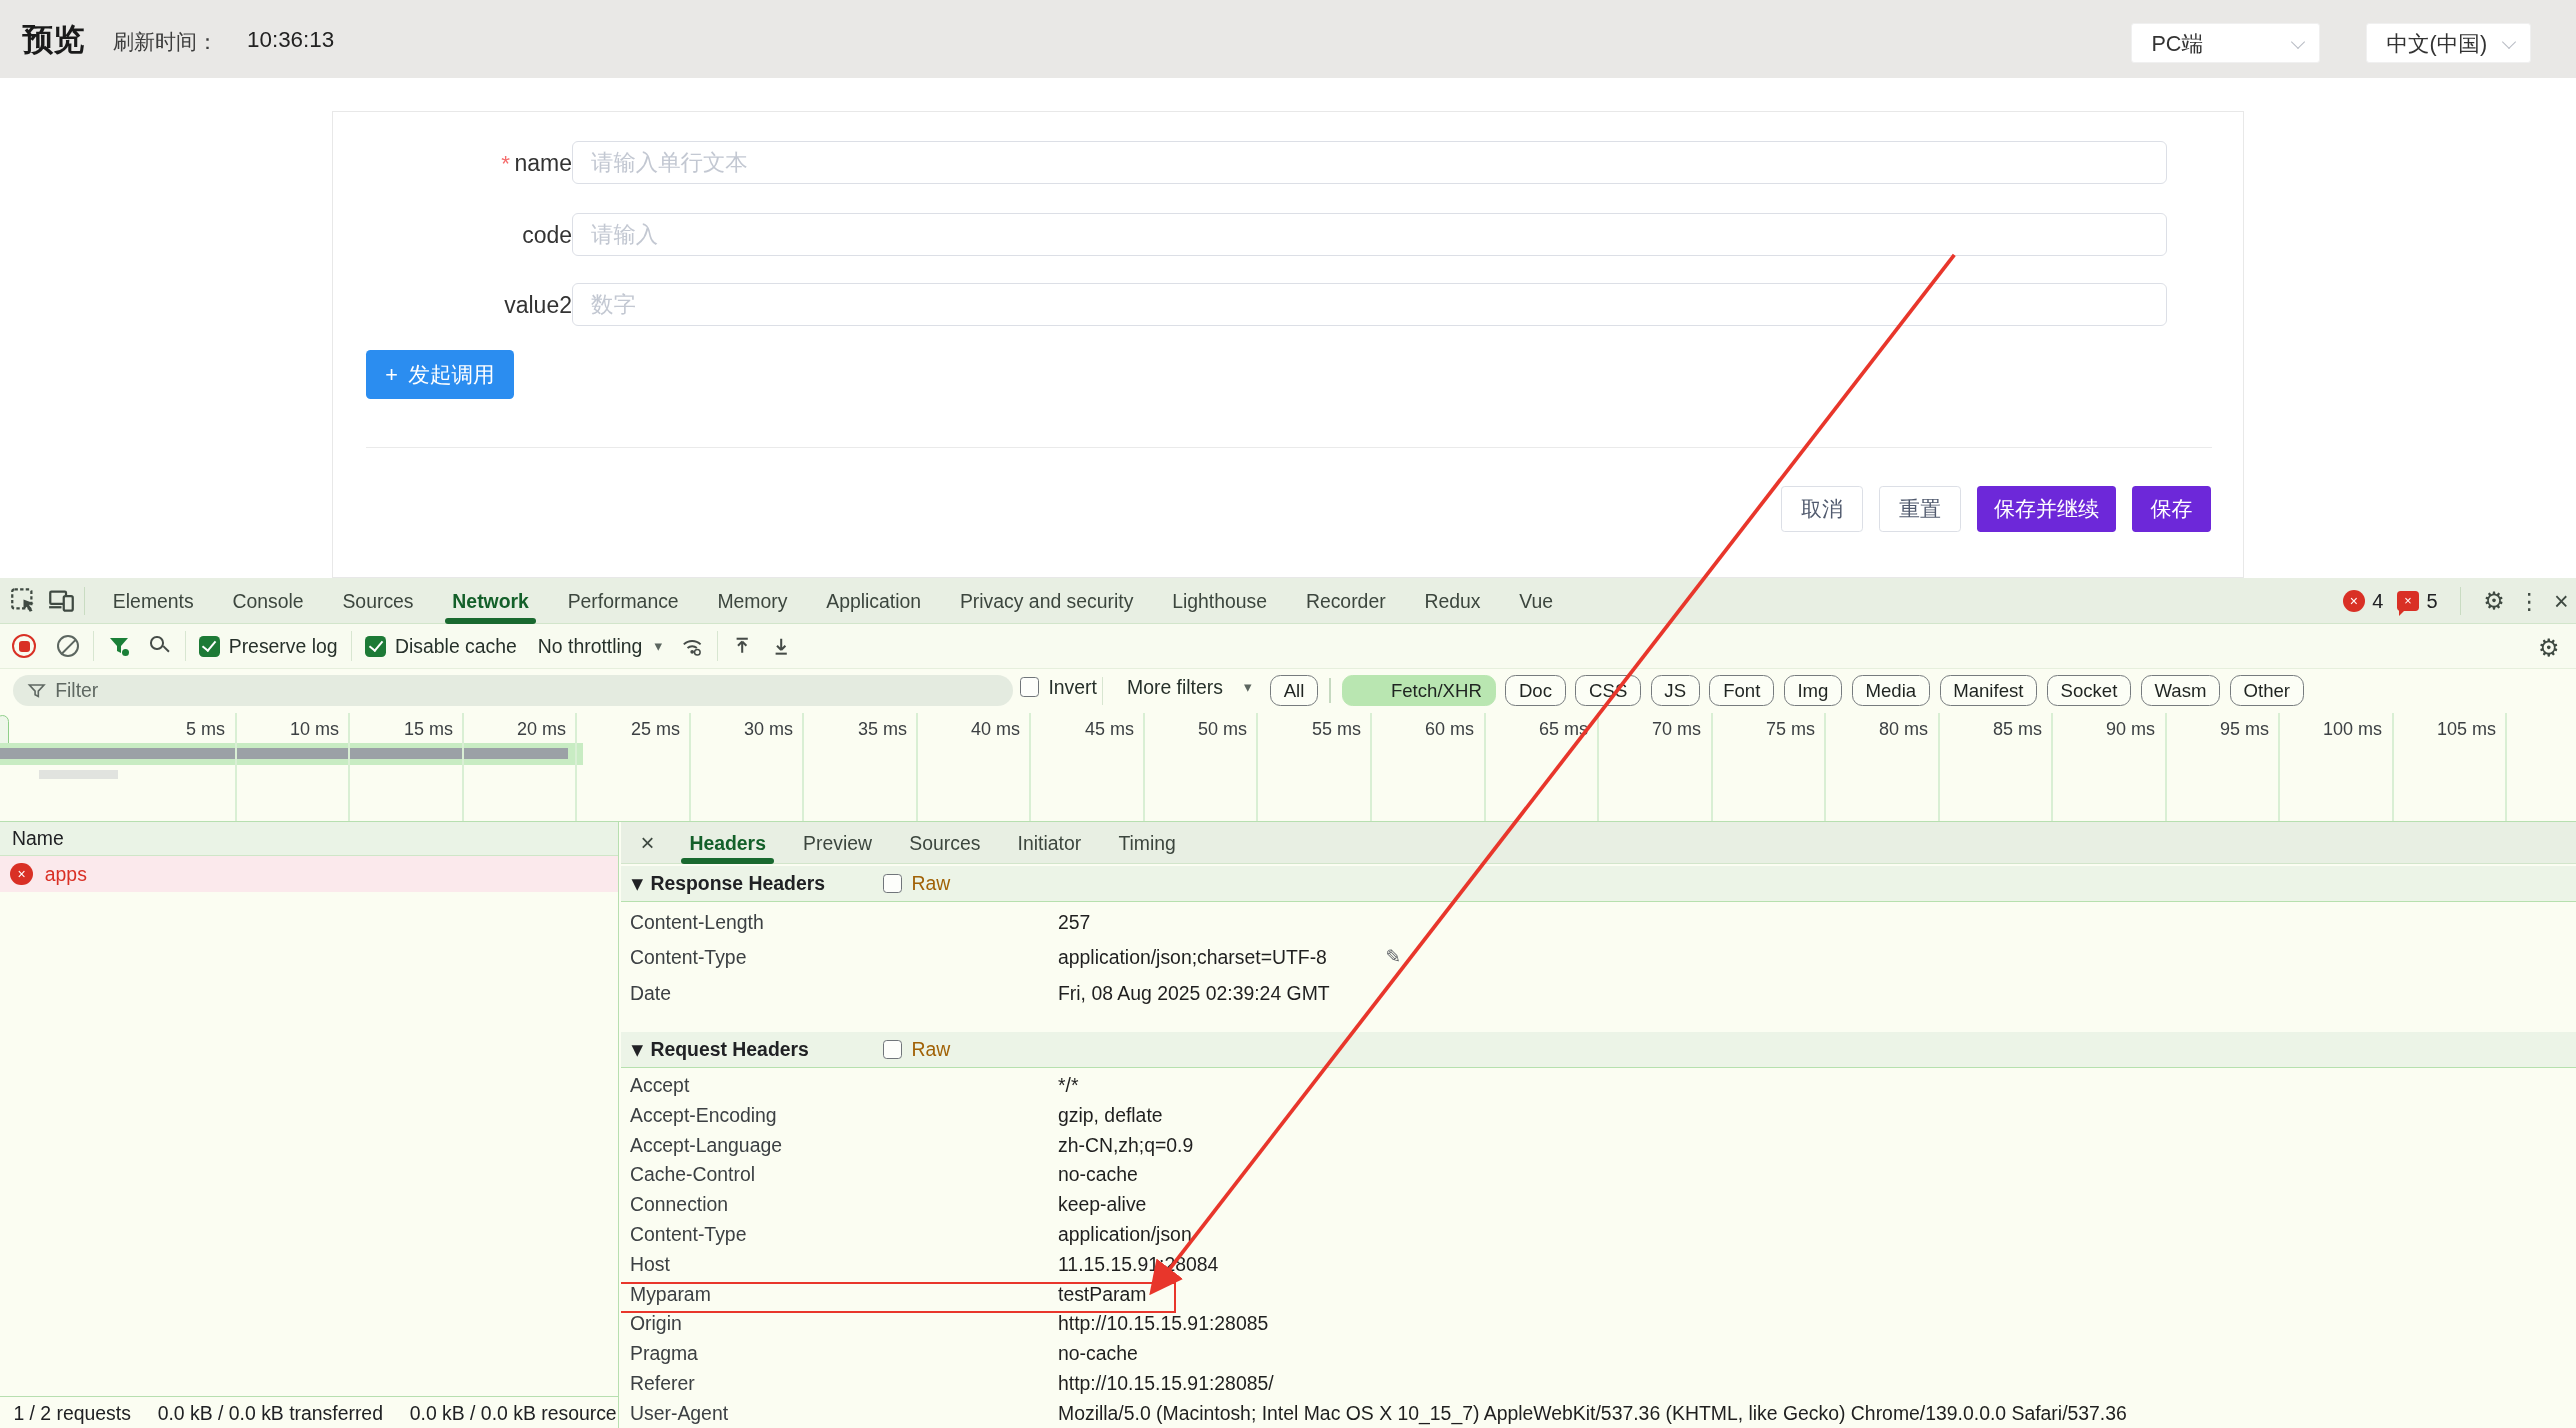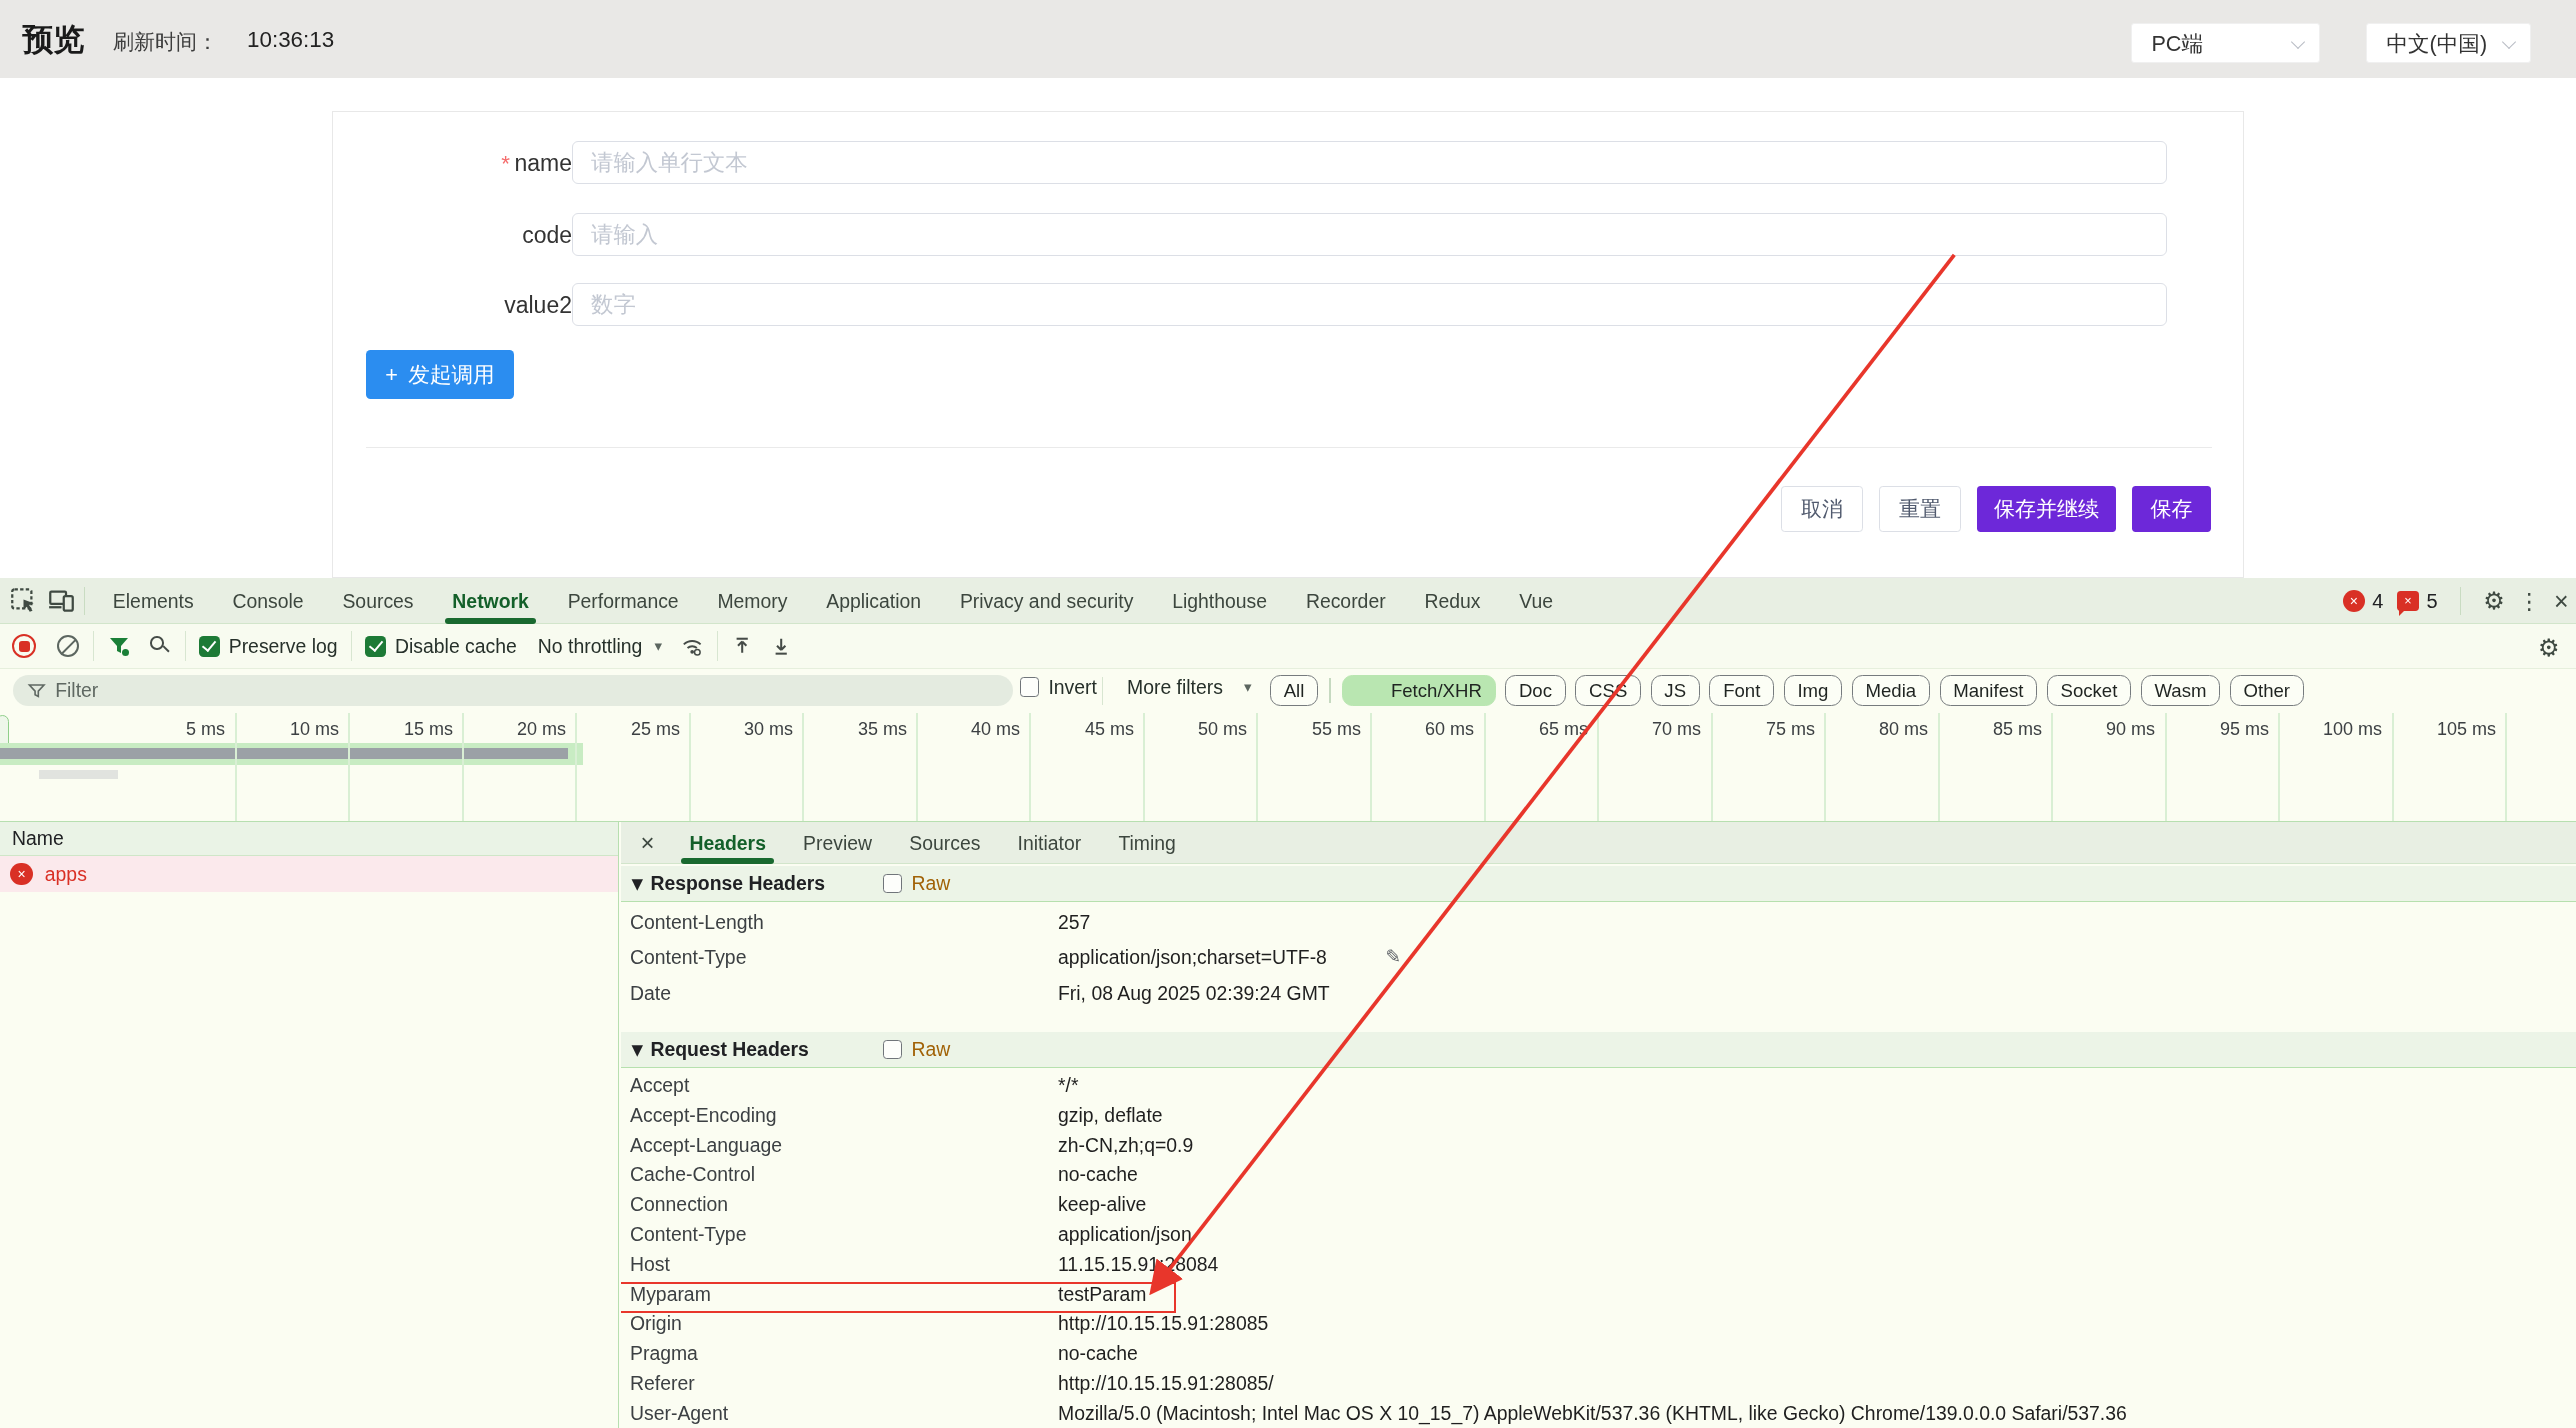--- a/index.html
+++ b/index.html
@@ -349,20 +349,27 @@
 
     <div class="dt-body">
       <div class="left-panel">
         <div class="name-header">Name</div>
         <div class="req-rows" id="req-rows">
             <div class="req-row">
               <span class="errb">×</span>
               <span>apps</span>
             </div>
           </div>
+        <div class="statusbar" id="status-bar">
+            <span class="seg">1 / 2 requests</span>
+            <div class="seg-div"></div>
+            <span class="seg">0.0 kB / 0.0 kB transferred</span>
+            <div class="seg-div"></div>
+            <span class="seg">0.0 kB / 0.0 kB resource</span>
+          </div>
       </div>
 
       <div class="details">
         <div class="det-tabs">
           <span class="det-x">×</span>
           <div id="det-tabs" style="display:flex;align-items:center;height:42px;">
               <div class="det-tab sel">Headers</div>
               <div class="det-tab">Preview</div>
               <div class="det-tab">Sources</div>
               <div class="det-tab">Initiator</div>

